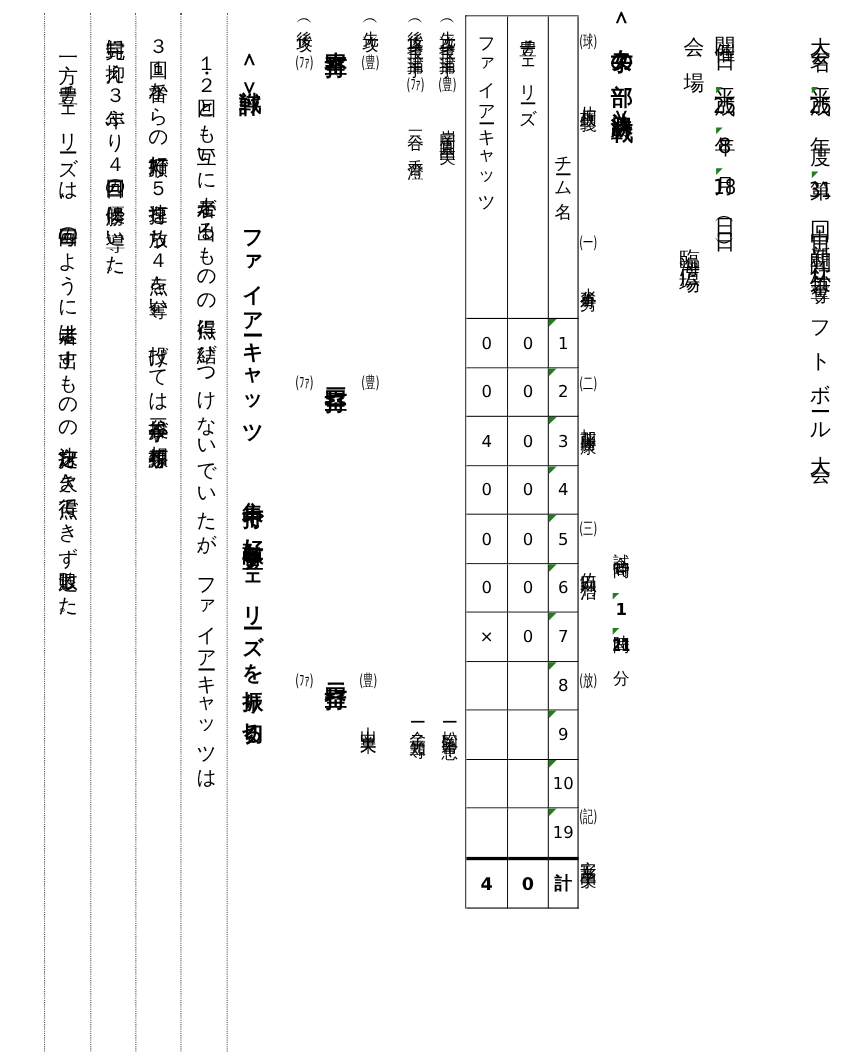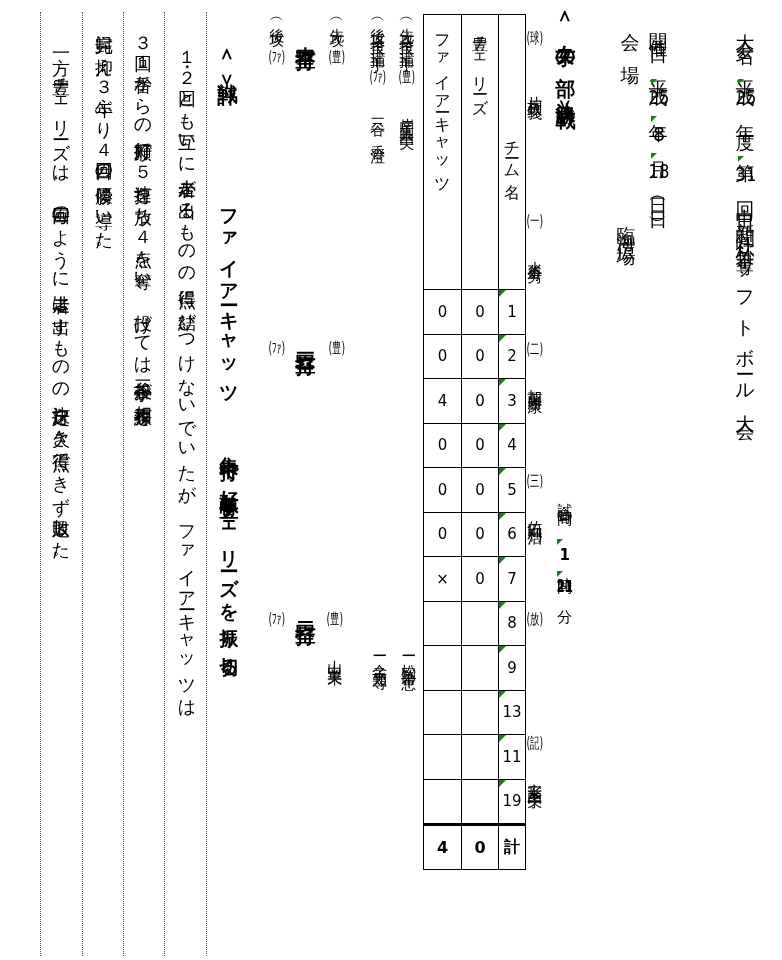--- a/index.html
+++ b/index.html
@@ -138,28 +138,23 @@
 
         <div class="sb-row drow">
           <div class="cell c-fire"></div>
           <div class="cell c-toyo"></div>
           <div class="cell c-inn inn corner">9</div>
         </div>
 
         <div class="sb-row drow">
           <div class="cell c-fire"></div>
           <div class="cell c-toyo"></div>
-          <div class="cell c-inn inn corner">13</div>
+          <div class="cell c-inn inn corner">10</div>
         </div>
 
-        <div class="sb-row drow">
-          <div class="cell c-fire"></div>
-          <div class="cell c-toyo"></div>
-          <div class="cell c-inn inn corner">11</div>
-        </div>
 
         <div class="sb-row drow">
           <div class="cell c-fire"></div>
           <div class="cell c-toyo"></div>
           <div class="cell c-inn inn corner">19</div>
         </div>
 
       </div>
     <div class="sb-row total">
       <div class="cell c-fire">4</div>

